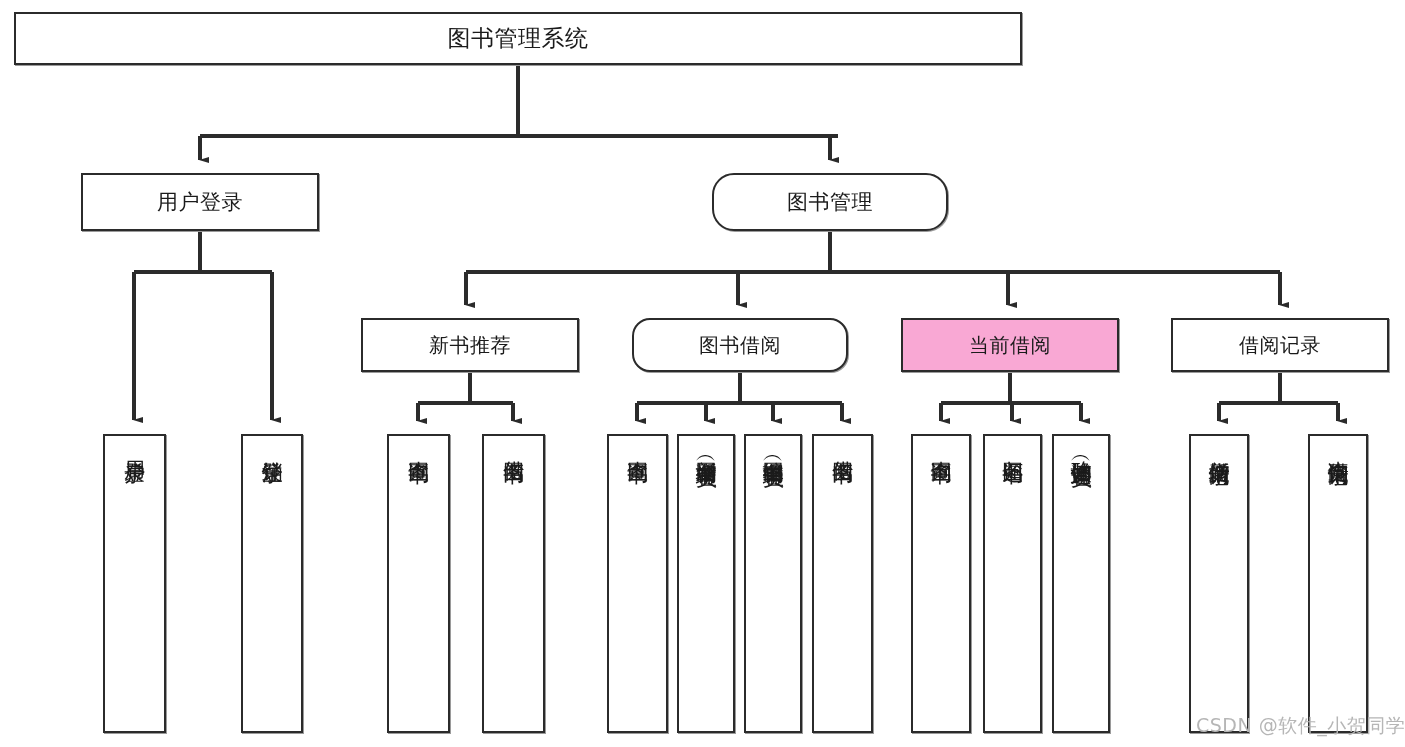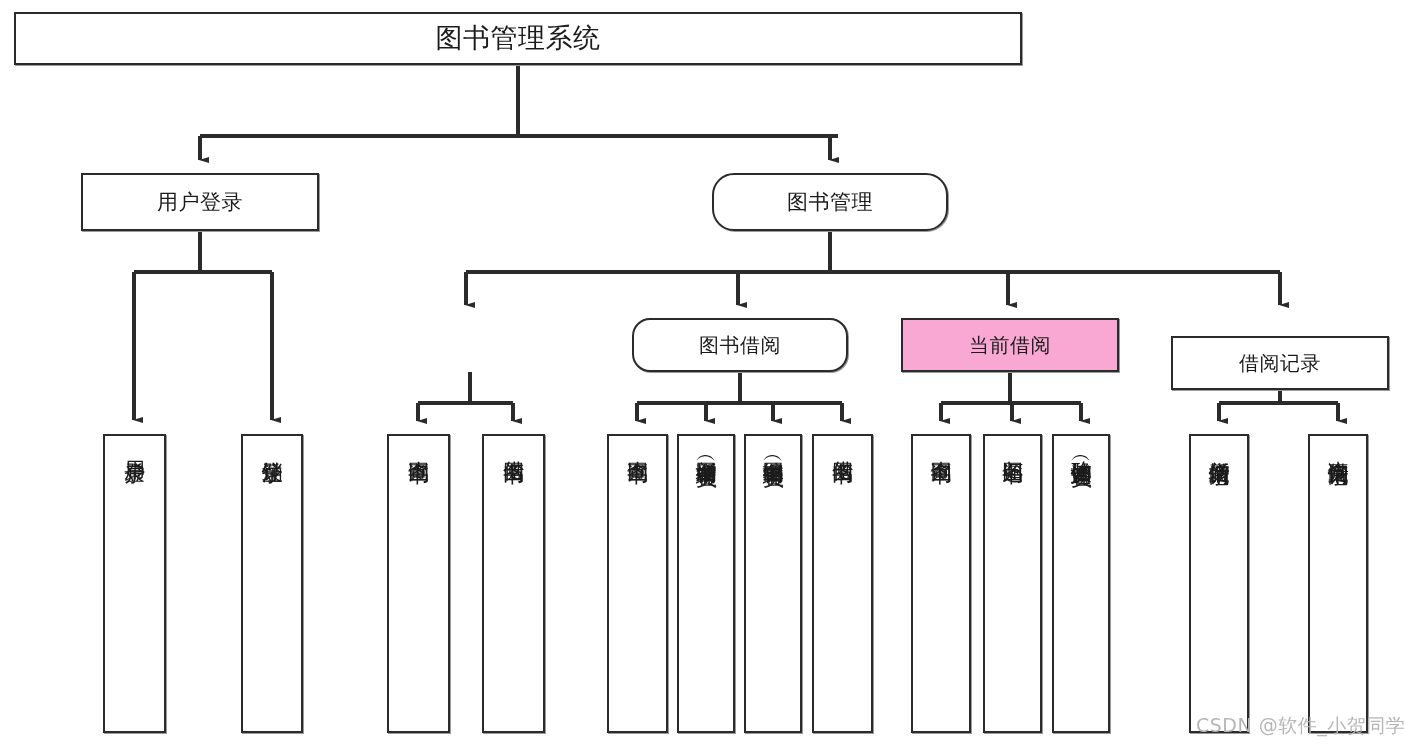--- a/index.html
+++ b/index.html
@@ -39,21 +39,21 @@
   }
   .node.horiz {
     writing-mode: horizontal-tb;
   }
   .node-label {
     display: block;
     text-align: center;
     line-height: 1.05;
     letter-spacing: 0.5px;
   }
-  .node.root .node-label { font-size: 27px; }
+  .node.root .node-label { font-size: 23px; }
   .node.level1 .node-label { font-size: 21px; }
   .node.level2 .node-label { font-size: 20px; }
 
   .node.leaf {
     align-items: flex-start;
     justify-content: center;
     padding-top: 8px;
   }
   .node.leaf .node-label {
     writing-mode: vertical-rl;
@@ -131,27 +131,30 @@
     <span class="node-label">图书管理系统</span>
   </div>
 
   <div class="node level1 horiz" style="left: 81px; top: 173px; width: 238px; height: 58px; border-color: rgb(43, 43, 43); background: rgb(255, 255, 255);">
     <span class="node-label">用户登录</span>
   </div>
   <div class="node level1 horiz" style="left: 712px; top: 173px; width: 236px; height: 58px; border-color: rgb(43, 43, 43); background: rgb(255, 255, 255); border-radius: 22px;">
     <span class="node-label">图书管理</span>
   </div>
 
+  <div class="node level2 horiz" style="left: 361px; top: 318px; width: 218px; height: 54px; border-color: rgb(43, 43, 43); background: rgb(255, 255, 255);">
+    <span class="node-label">新书推荐</span>
+  </div>
   <div class="node level2 horiz" style="left: 632px; top: 318px; width: 216px; height: 54px; border-color: rgb(43, 43, 43); background: rgb(255, 255, 255); border-radius: 18px;">
     <span class="node-label">图书借阅</span>
   </div>
   <div class="node level2 horiz" style="left: 901px; top: 318px; width: 218px; height: 54px; border-color: rgb(43, 43, 43); background: #f9a8d4;">
     <span class="node-label">当前借阅</span>
   </div>
-  <div class="node level2 horiz" style="left: 1171px; top: 336px; width: 218px; height: 54px; border-color: rgb(43, 43, 43); background: rgb(255, 255, 255);">
+  <div class="node level2 horiz" style="left: 1171px; top: 318px; width: 218px; height: 54px; border-color: rgb(43, 43, 43); background: rgb(255, 255, 255);">
     <span class="node-label">借阅记录</span>
   </div>
 
   <div class="node leaf" style="left: 103px; top: 434px; width: 63px; height: 299px; border-color: rgb(43, 43, 43); background: rgb(255, 255, 255);">
     <span class="node-label">用户登录</span>
   </div>
   <div class="node leaf" style="left: 241px; top: 434px; width: 62px; height: 299px; border-color: rgb(43, 43, 43); background: rgb(255, 255, 255);">
     <span class="node-label">注销登录</span>
   </div>
   <div class="node leaf" style="left: 387px; top: 434px; width: 63px; height: 299px; border-color: rgb(43, 43, 43); background: rgb(255, 255, 255);">

